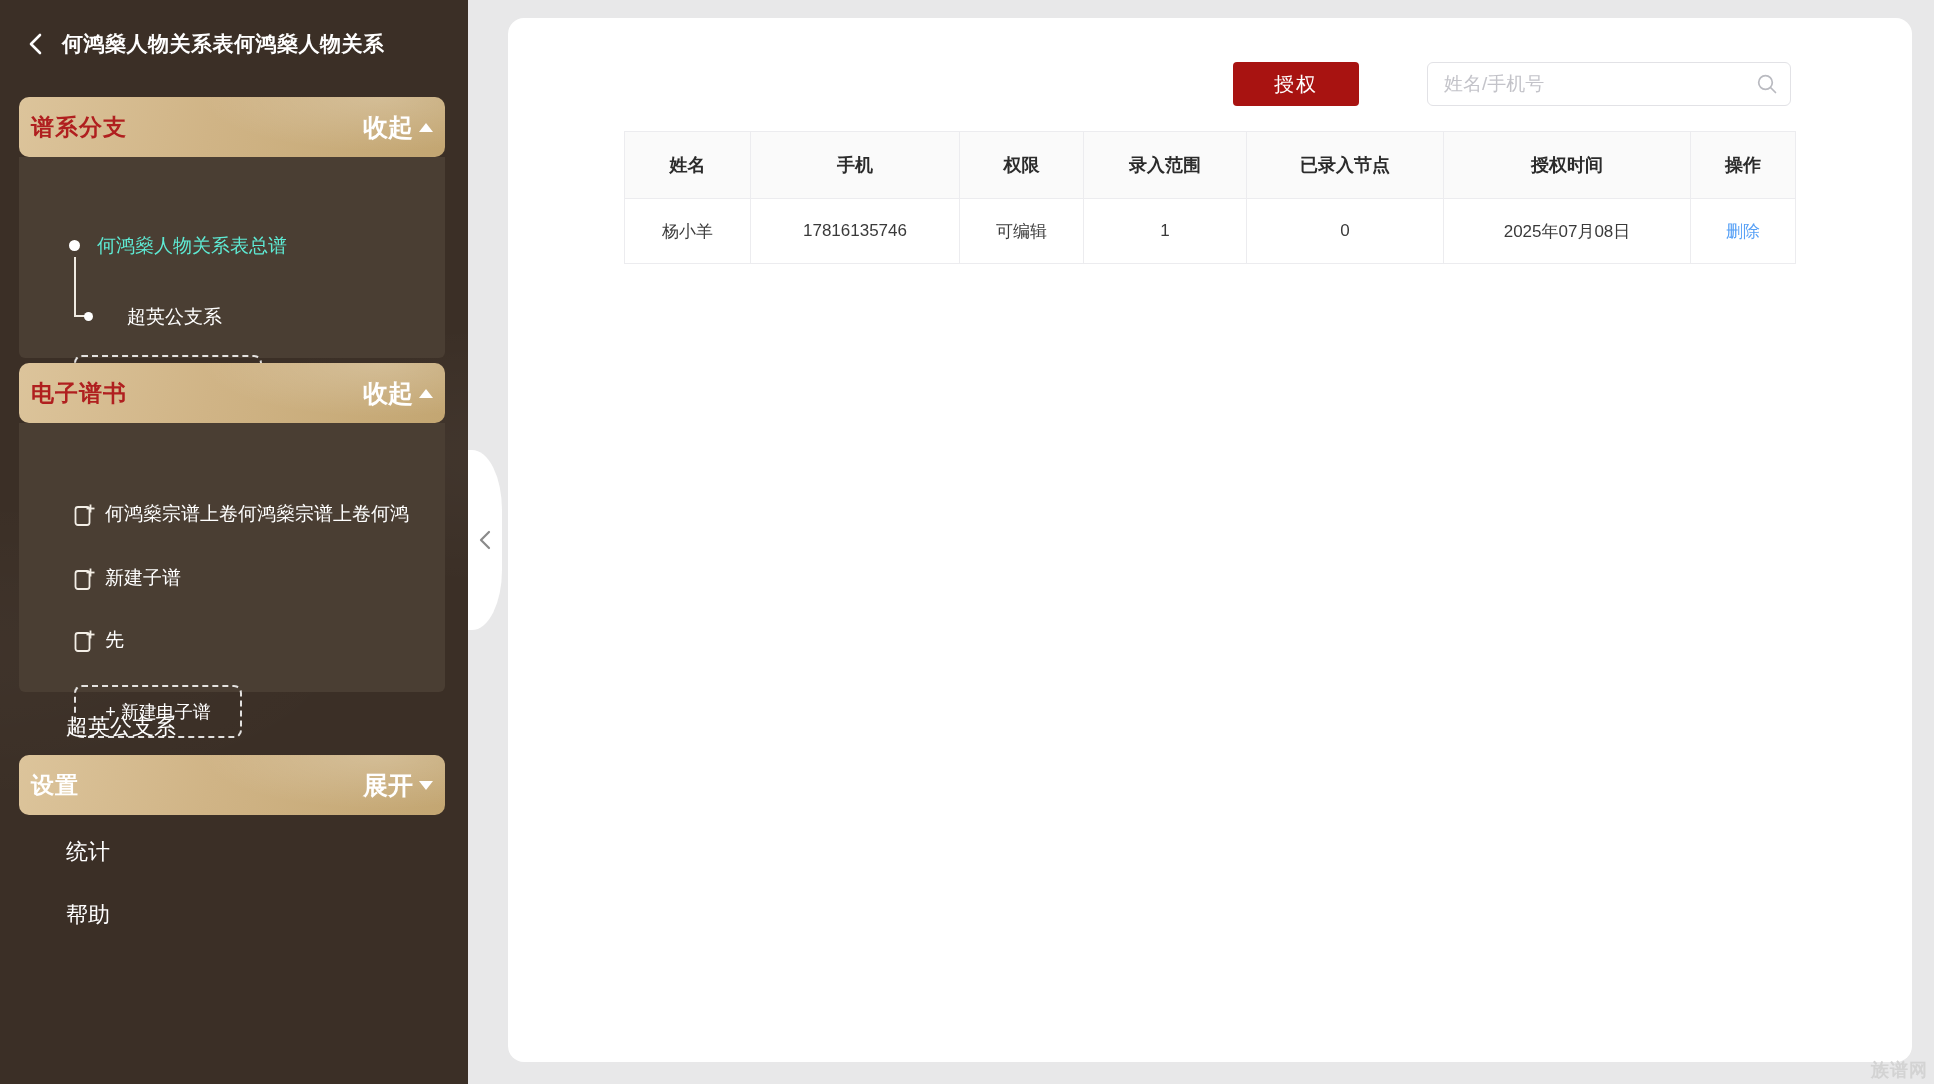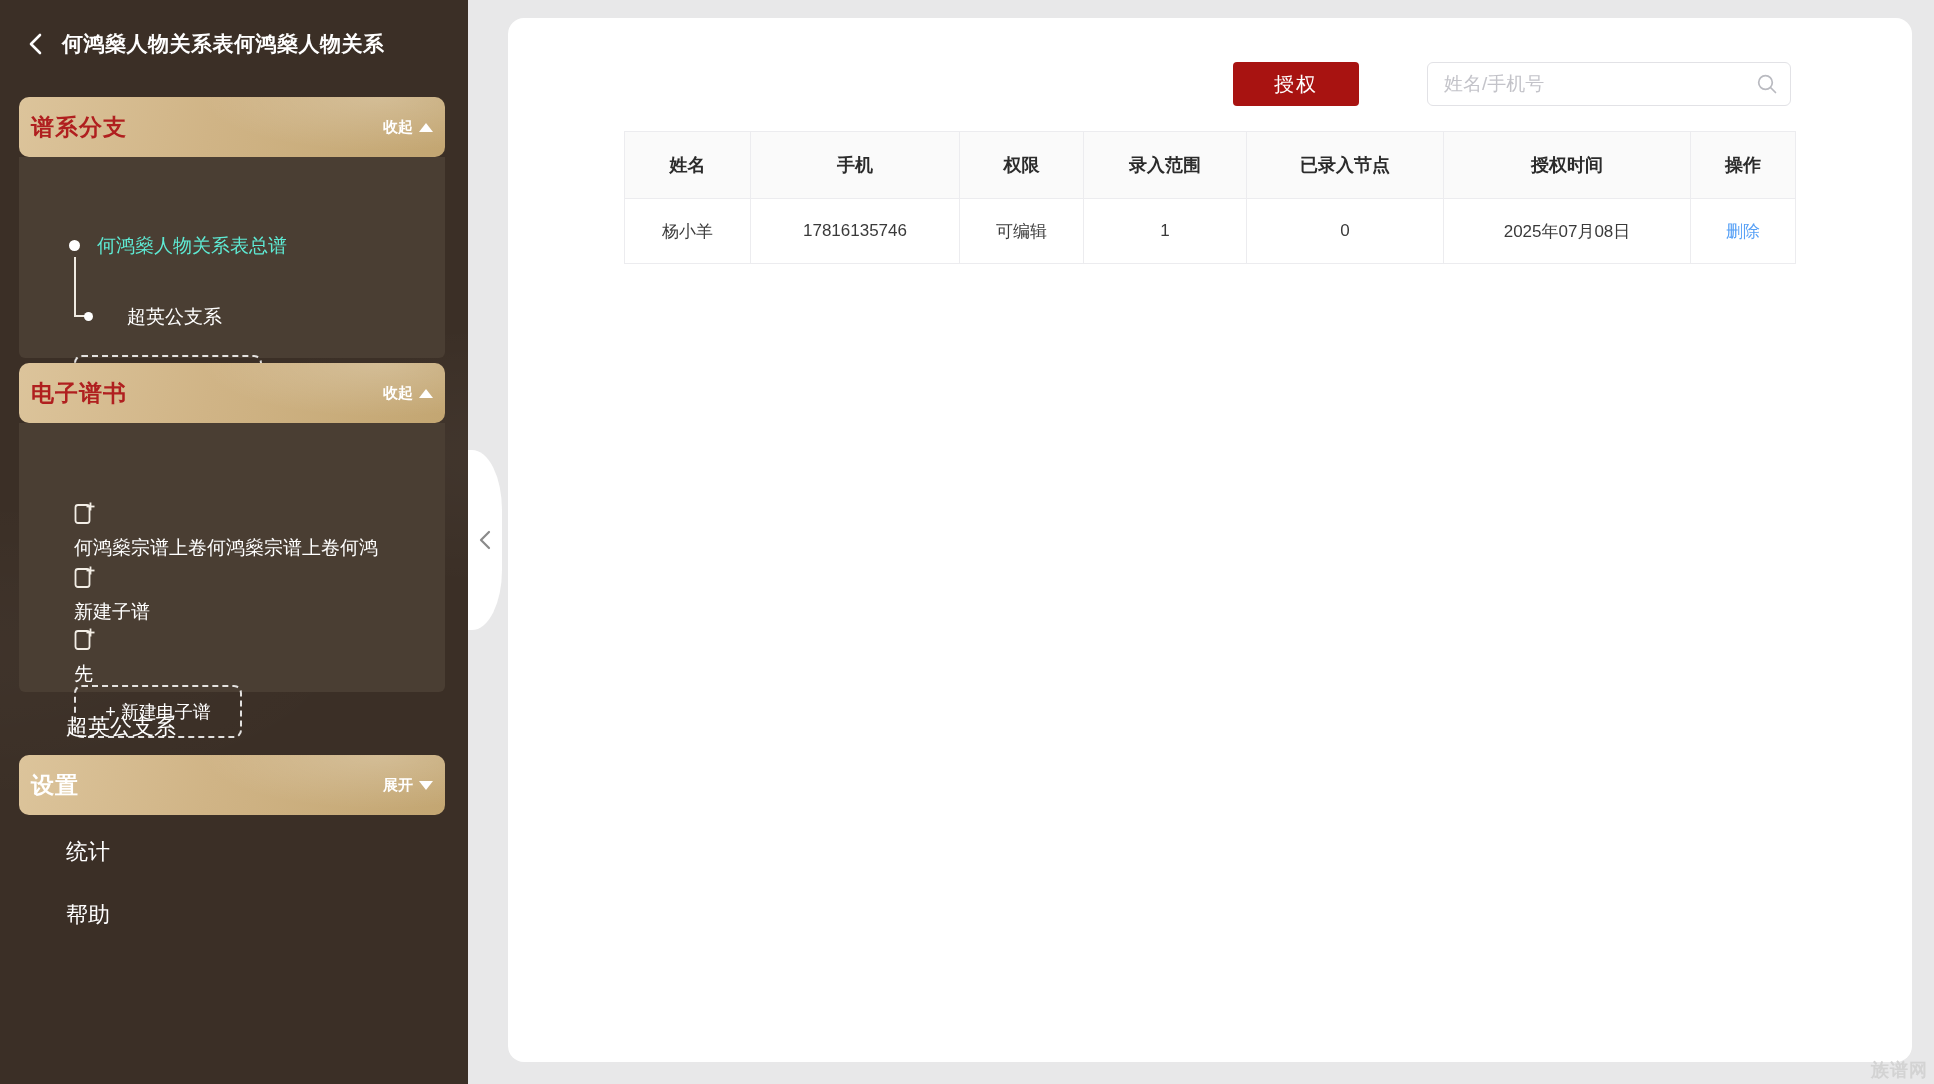--- a/index.html
+++ b/index.html
@@ -27,21 +27,21 @@
     height:60px; border-radius:10px;
     background:linear-gradient(105deg,#dcc49b 0%,#d0b486 45%,#c3a672 100%);
     background-image:
       radial-gradient(ellipse 300px 90px at 85% 0%, rgba(255,255,255,0.22), transparent 60%),
       linear-gradient(105deg,#dcc49b 0%,#d0b486 45%,#c3a672 100%);
     display:flex; align-items:center; justify-content:space-between;
     padding:0 12px; cursor:pointer;
   }
   .panel-title-red { color:#b01f1f; font-size:23px; font-weight:700; letter-spacing:1px; }
   .panel-title-white { color:#ffffff; font-size:23px; font-weight:700; letter-spacing:1px; }
-  .collapse-ctl { display:flex; align-items:center; gap:6px; color:#ffffff; font-size:15px; font-weight:700; }
+  .collapse-ctl { display:flex; align-items:center; gap:6px; color:#ffffff; font-size:25px; font-weight:700; }
   .tri-up { width:0; height:0; border-left:7px solid transparent; border-right:7px solid transparent; border-bottom:9px solid #ffffff; }
   .tri-down { width:0; height:0; border-left:7px solid transparent; border-right:7px solid transparent; border-top:9px solid #ffffff; }
 
   .panel-body { position:relative; background:#4a3e33; border-radius:0 0 6px 6px; }
 
   #panel-pedigree { top:97px; }
   #pedigree-body { height:201px; }
   .tree-dot1 { position:absolute; left:50px; top:83px; width:11px; height:11px; border-radius:50%; background:#fff; }
   .tree-item1 { position:absolute; left:78px; top:76px; color:#5eead4; font-size:19px; font-weight:500; white-space:nowrap; cursor:pointer; }
   .tree-connector { position:absolute; left:55px; top:100px; width:14px; height:60px; border-left:2px solid #efeae1; border-bottom:2px solid #efeae1; }
@@ -52,21 +52,21 @@
     position:absolute; left:55px;
     border:2px dashed rgba(255,255,255,0.85); border-radius:8px;
     color:#fff; font-size:18px; display:flex; align-items:center; justify-content:center;
     background:transparent; cursor:pointer; white-space:nowrap;
   }
   #add-branch-btn { top:198px; width:188px; height:53px; }
   #add-ebook-btn  { top:262px; width:168px; height:53px; }
 
   #panel-ebook { top:363px; }
   #ebook-body { height:269px; }
-  .ebook-item { position:absolute; left:55px; display:flex; align-items:flex-start; gap:10px; color:#fff; font-size:19px; font-weight:500; white-space:nowrap; cursor:pointer;flex-direction:column; }
+  .ebook-item { position:absolute; left:55px; display:flex; align-items:flex-end; gap:10px; color:#fff; font-size:19px; font-weight:500; white-space:nowrap; cursor:pointer; }
   .ebook-item .doc-icon { flex:none; display:flex; }
 
   #panel-settings { top:755px; }
 
   .plain-item { position:absolute; left:66px; color:#ffffff; font-size:22px; font-weight:500; white-space:nowrap; cursor:pointer; }
   #item-chart { top:712px; }
   #item-stats { top:837px; }
   #item-help  { top:900px; }
 
   

